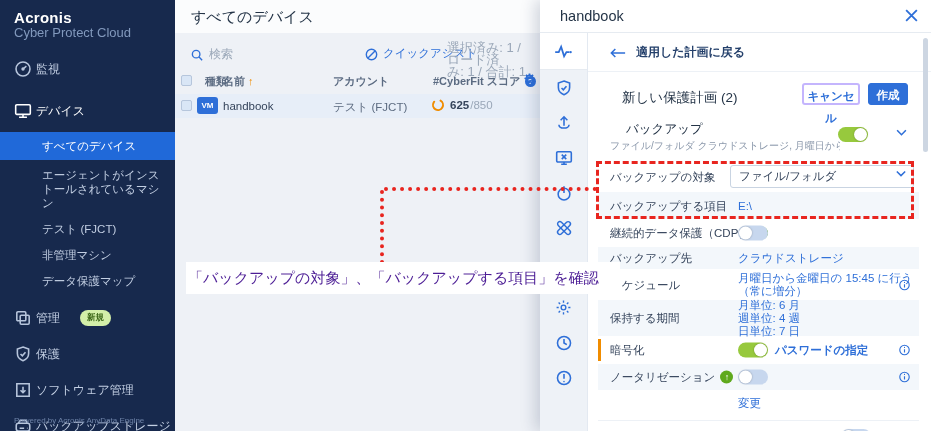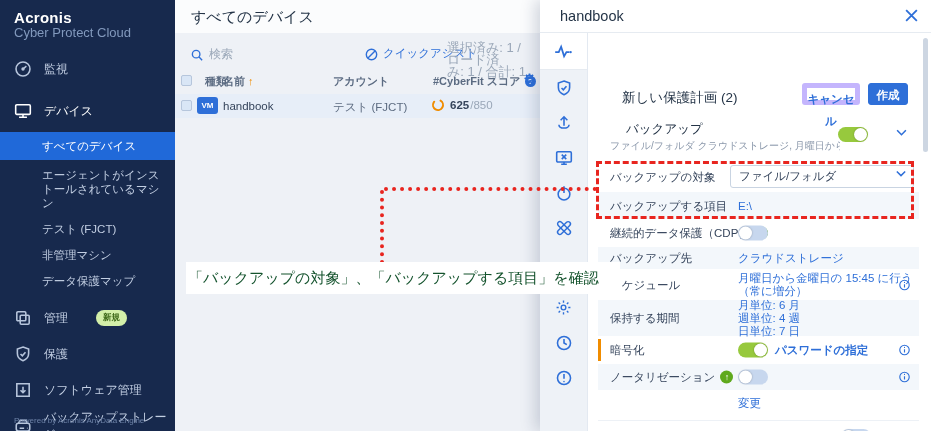--- a/index.html
+++ b/index.html
@@ -6,21 +6,21 @@
   html,body { width:931px; height:431px; overflow:hidden; }
   body { font-family:"Liberation Sans","DejaVu Sans",sans-serif; background:#eef1f6; }
   .stage { position:relative; width:931px; height:431px; overflow:hidden; }
   svg { display:block; }
 
   
   .sidebar { position:absolute; left:0; top:0; width:175px; height:431px; background:#17294d; color:#c3cfe3; z-index:5; }
   .logo { padding:9px 0 0 14px; }
   .logo1 { color:#fff; font-size:15px; font-weight:bold; letter-spacing:.3px; }
   .logo2 { color:#8299bd; font-size:13px; margin-top:-1px; }
-  .nav-item { display:flex; align-items:center; gap:12px; padding:0 0 0 14px; height:30px; font-size:12px; font-weight:500; cursor:pointer; }
+  .nav-item { display:flex; align-items:center; gap:4px; padding:0 0 0 14px; height:30px; font-size:12px; font-weight:500; cursor:pointer; }
   .nav-item .nic { width:18px; height:18px; flex:0 0 18px; color:#b7c5dc; }
   .nav-item.section { color:#fff; }
   .nav-item.mt { margin-top:8px; }
   .sub { padding:5px 10px 5px 42px; font-size:11.5px; line-height:14px; cursor:pointer; color:#c3cfe3; }
   .sub.active { background:#2069d9; color:#fff; padding-top:7px; padding-bottom:7px; }
   .badge { background:#d3efa9; color:#3c6717; font-size:8.5px; font-weight:bold; border-radius:8px; padding:2px 7px; margin-left:16px; }
   .powered { position:absolute; left:14px; bottom:6px; font-size:8px; color:#6e83a8; }
 
   
   .main { position:absolute; left:175px; top:0; width:365px; height:431px; background:#eef1f6; }
@@ -56,21 +56,21 @@
   .strip-item { height:35px; display:flex; align-items:center; justify-content:center; color:#2e6fd8; cursor:pointer; }
   .strip-item.active { background:#fff; border-bottom:1px solid #e6ebf1; height:37px; }
   .strip-spacer { height:45px; }
   .pcontent { position:absolute; left:48px; top:33px; right:0; bottom:0; background:#fff; }
   .backrow { position:absolute; left:0; top:0; width:100%; height:39px; border-bottom:1px solid #edf1f6; }
   .backlink { position:absolute; left:22px; top:11px; display:flex; align-items:center; gap:10px; font-size:12px; font-weight:bold; color:#24406b; cursor:pointer; }
   .backlink svg { color:#2e6fd8; }
   .plan-head { position:absolute; left:10px; top:44px; width:321px; height:40px; }
   .plan-name { position:absolute; left:24px; top:12px; font-size:13.5px; color:#243447; font-weight:500; }
   .btn { position:absolute; top:6px; height:22px; border-radius:3px; font-size:11.5px; font-weight:bold; line-height:22px; text-align:center; cursor:pointer; }
-  .btn-cancel { left:204px; width:58px; background:#fff; border:5px solid #c4b5fd; color:#2e6fd8; }
+  .btn-cancel { left:204px; width:58px; background:#fff; border:2px solid #c4b5fd; color:#2e6fd8; }
   .btn-create { left:270px; width:40px; background:#2e6fd8; border:1px solid #2e6fd8; color:#fff; }
   .bk-section { position:absolute; left:10px; top:84px; width:321px; height:44px; }
   .bk-label { position:absolute; left:28px; top:4px; font-size:12.5px; color:#243447; font-weight:500; }
   .bk-summary { position:absolute; left:12px; top:22px; width:230px; font-size:10px; color:#8b98ab; white-space:nowrap; overflow:hidden; }
   .bk-toggle { position:absolute; left:240px; top:10px; }
   .bk-chev { position:absolute; left:298px; top:12px; color:#2e6fd8; cursor:pointer; }
   .rows { position:absolute; left:10px; top:128px; width:321px; }
   .prow { position:relative; width:100%; font-size:11.5px; color:#36455c; }
   .prow.alt { background:#f3f7fb; }
   .prow .lbl { position:absolute; left:12px; top:50%; transform:translateY(-50%); display:flex; align-items:center; gap:5px; }
@@ -88,21 +88,21 @@
   .mline { line-height:13px; }
   .av-row { border-top:1px solid #edf1f6; margin-top:5px; }
   .av-row .tg { position:absolute; left:243px; top:8px; }
   .scrollbar { position:absolute; right:3px; top:38px; width:5px; height:114px; background:#cdd6e2; border-radius:3px; z-index:12; cursor:pointer; }
 
   
   .ann-dashed { position:absolute; left:596px; top:161px; width:318px; height:58px; border:3px dashed #e8251f; z-index:60; pointer-events:none; }
   .ann-dot-h { position:absolute; left:384px; top:187px; width:213px; height:0; border-top:4px dotted #e8251f; z-index:60; }
   .ann-dot-v { position:absolute; left:380px; top:190px; height:74px; width:0; border-left:4px dotted #e8251f; z-index:60; }
   .ann-box { position:absolute; left:186px; top:262px; width:434px; height:32px; background:#fff; z-index:61; }
-  .ann-text { font-size:15px; line-height:32px; color:#14532d; font-weight:500; white-space:nowrap; padding-left:2px; }
+  .ann-text { font-size:15px; line-height:32px; color:#4c1d95; font-weight:500; white-space:nowrap; padding-left:2px; }
 </style>
 </head>
 <body>
 
 <div class="stage">
 
   <div class="sidebar">
     <div class="logo">
       <div class="logo1">Acronis</div>
       <div class="logo2">Cyber Protect Cloud</div>
@@ -306,20 +306,28 @@
       <div class="strip-item">
         <svg width="18" height="18" viewBox="0 0 16 16" fill="none" stroke="currentColor" stroke-width="1.4">
             <circle cx="8" cy="8" r="5.8"></circle>
             <path d="M8 4.5v4.2"></path>
             <circle cx="8" cy="11.2" r="0.7" fill="currentColor" stroke="none"></circle>
           </svg>
       </div>
     </div>
 
     <div class="pcontent">
+      <div class="backrow">
+        <div class="backlink">
+          <svg width="16" height="12" viewBox="0 0 18 12" fill="none" stroke="currentColor" stroke-width="1.7">
+              <path d="M17 6H1.5M6 1.5L1.5 6 6 10.5"></path>
+            </svg>
+          <span>適用した計画に戻る</span>
+        </div>
+      </div>
 
       <div class="plan-head">
         <span class="plan-name">新しい保護計画 (2)</span>
         <div class="btn btn-cancel">キャンセル</div>
         <div class="btn btn-create">作成</div>
       </div>
 
       <div class="bk-section">
         <span class="bk-label">バックアップ</span>
         <span class="bk-summary">ファイル/フォルダ クラウドストレージ, 月曜日から金曜日の 15:45 に行う（常に増...</span>

